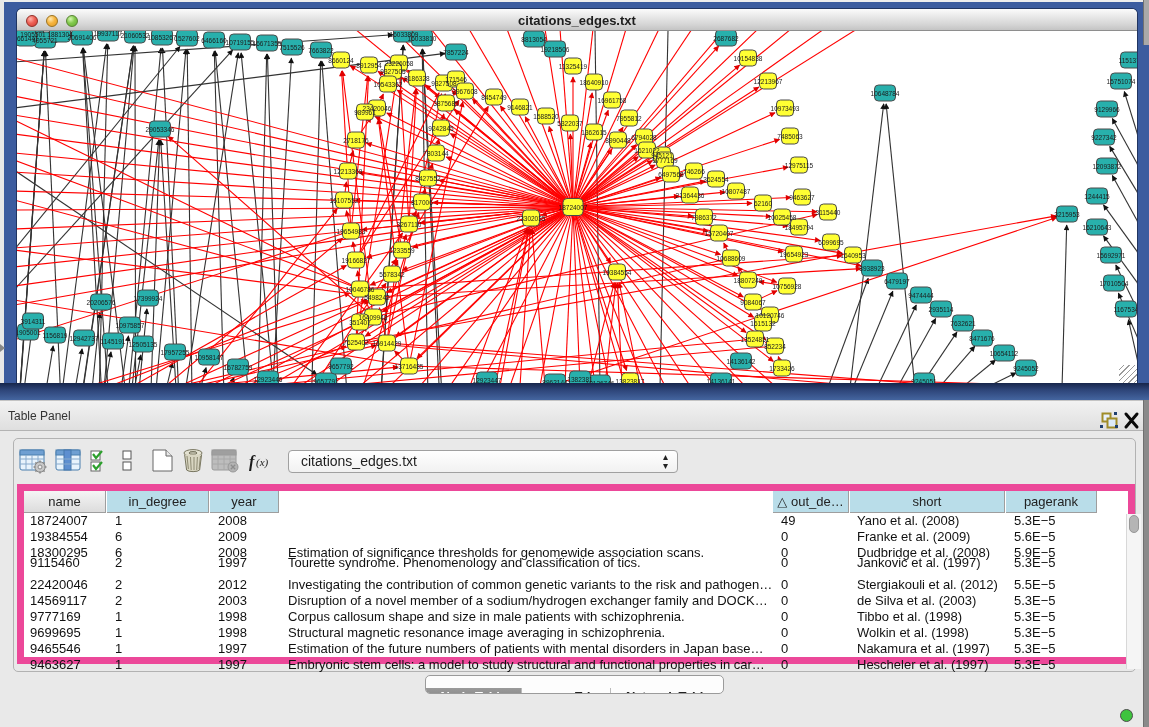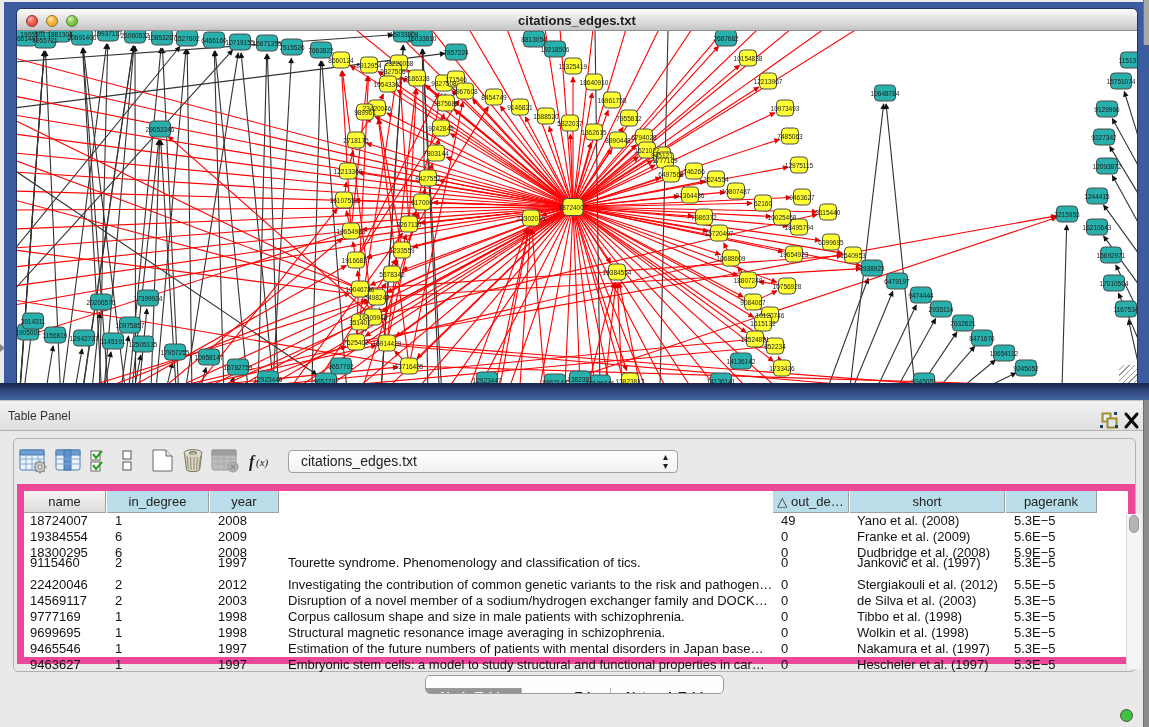--- a/index.html
+++ b/index.html
@@ -737,20 +737,21 @@
       <span class="c1">6</span>
       <span class="c2">2009</span>
       <span class="c4">0</span>
       <span class="c5">Franke et al. (2009)</span>
       <span class="c6">5.6E−5</span>
     </div>
 <div class="row" style="top:54px">
       <span class="c0">18300295</span>
       <span class="c1">6</span>
       <span class="c2">2008</span>
+      <span class="c3">Estimation of significance thresholds for genomewide association scans.</span>
       <span class="c4">0</span>
       <span class="c5">Dudbridge et al. (2008)</span>
       <span class="c6">5.9E−5</span>
     </div>
 <div class="row" style="top:64px">
       <span class="c0">9115460</span>
       <span class="c1">2</span>
       <span class="c2">1997</span>
       <span class="c3">Tourette syndrome. Phenomenology and classification of tics.</span>
       <span class="c4">0</span>

